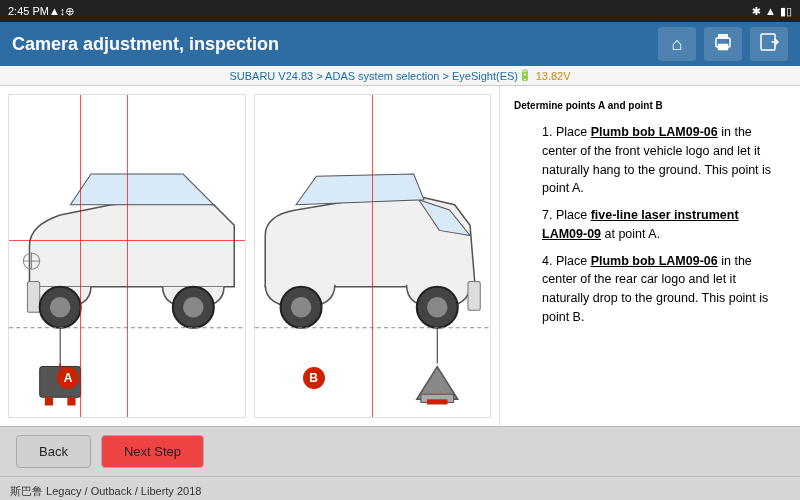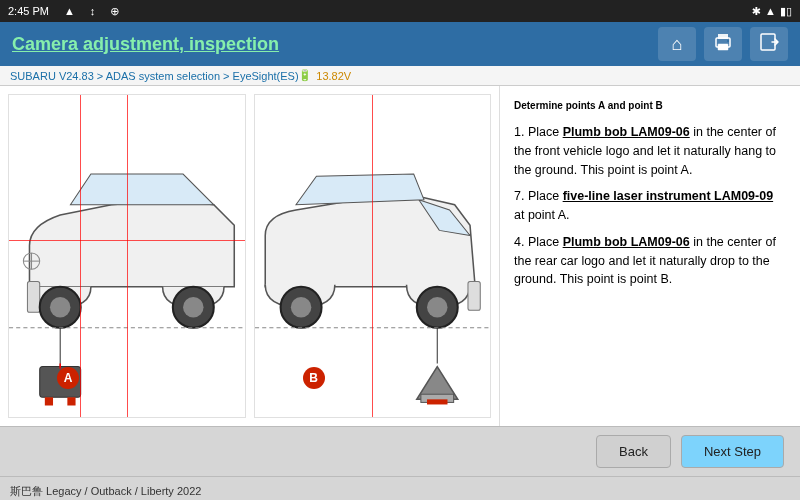--- a/index.html
+++ b/index.html
@@ -9,37 +9,36 @@
     #status-bar {
       height: 22px;
       background: #222;
       color: #fff;
       font-size: 11px;
       display: flex;
       align-items: center;
       justify-content: space-between;
       padding: 0 8px;
     }
-    #status-bar .left { display: flex; align-items: center; gap: 15px; }
+    #status-bar .left { display: flex; align-items: center; gap: 0; }
     #status-bar .right { display: flex; align-items: center; gap: 4px; }
 
     
     #header {
       height: 44px;
       background: #2e6da4;
       display: flex;
       align-items: center;
       justify-content: space-between;
       padding: 0 12px;
     }
     #header-title {
-      color: #86efac;
+      color: #ffffff;
       font-size: 18px;
       font-weight: bold;
-      text-decoration: underline;
     }
     #header-icons {
       display: flex;
       gap: 8px;
     }
     .header-icon-btn {
       width: 38px;
       height: 34px;
       background: rgba(255,255,255,0.15);
       border: none;
@@ -54,21 +53,21 @@
 
     
     #breadcrumb {
       background: #f5f5f5;
       border-bottom: 1px solid #ccc;
       padding: 3px 10px;
       font-size: 11px;
       color: #1a6fa8;
       display: flex;
       align-items: center;
-      justify-content: flex-start;
+      justify-content: center;
     }
     #breadcrumb .voltage {
       color: #cc8800;
       font-size: 11px;
       display: flex;
       align-items: center;
       gap: 4px;
     }
 
     
@@ -113,33 +112,33 @@
       font-size: 12.5px;
       line-height: 1.5;
     }
     #instructions h3 {
       font-size: 10px;
       font-weight: bold;
       margin-bottom: 10px;
     }
     #instructions p {
       margin-bottom: 8px;
+      margin-left: 28px;
     }
     .underline-bold {
       font-weight: bold;
       text-decoration: underline;
     }
 
     
     #bottom-bar {
       height: 50px;
       background: #d6d6d6;
       display: flex;
       align-items: center;
-      justify-content: flex-end;
       padding: 0 16px;
       gap: 10px;
       border-top: 1px solid #bbb;
     }
     .nav-btn {
       padding: 8px 22px;
       background: #d0d0d0;
       border: 1px solid #aaa;
       border-radius: 4px;
       font-size: 13px;
@@ -342,19 +341,19 @@
     </p>
     <p>
       <span>4. Place </span><span class="underline-bold">Plumb bob LAM09-06</span><span> in the center of the rear car logo and let it naturally drop to the ground. This point is point B.</span>
     </p>
   </div>
 
 </div>
 
 <div id="bottom-bar">
   <button class="nav-btn">Back</button>
-  <button class="nav-btn" style="background:#7dd3fc;">Next Step</button>
+  <button class="nav-btn" style="background:#ef4444;">Next Step</button>
 </div>
 
 <div id="vehicle-info">
-  <span>斯巴鲁 Legacy / Outback / Liberty 2022</span>
+  <span>斯巴鲁 Legacy / Outback / Liberty 2018</span>
   <span>VIN 4S4BSANC3J3372746</span>
 </div>
 
 </body></html>

